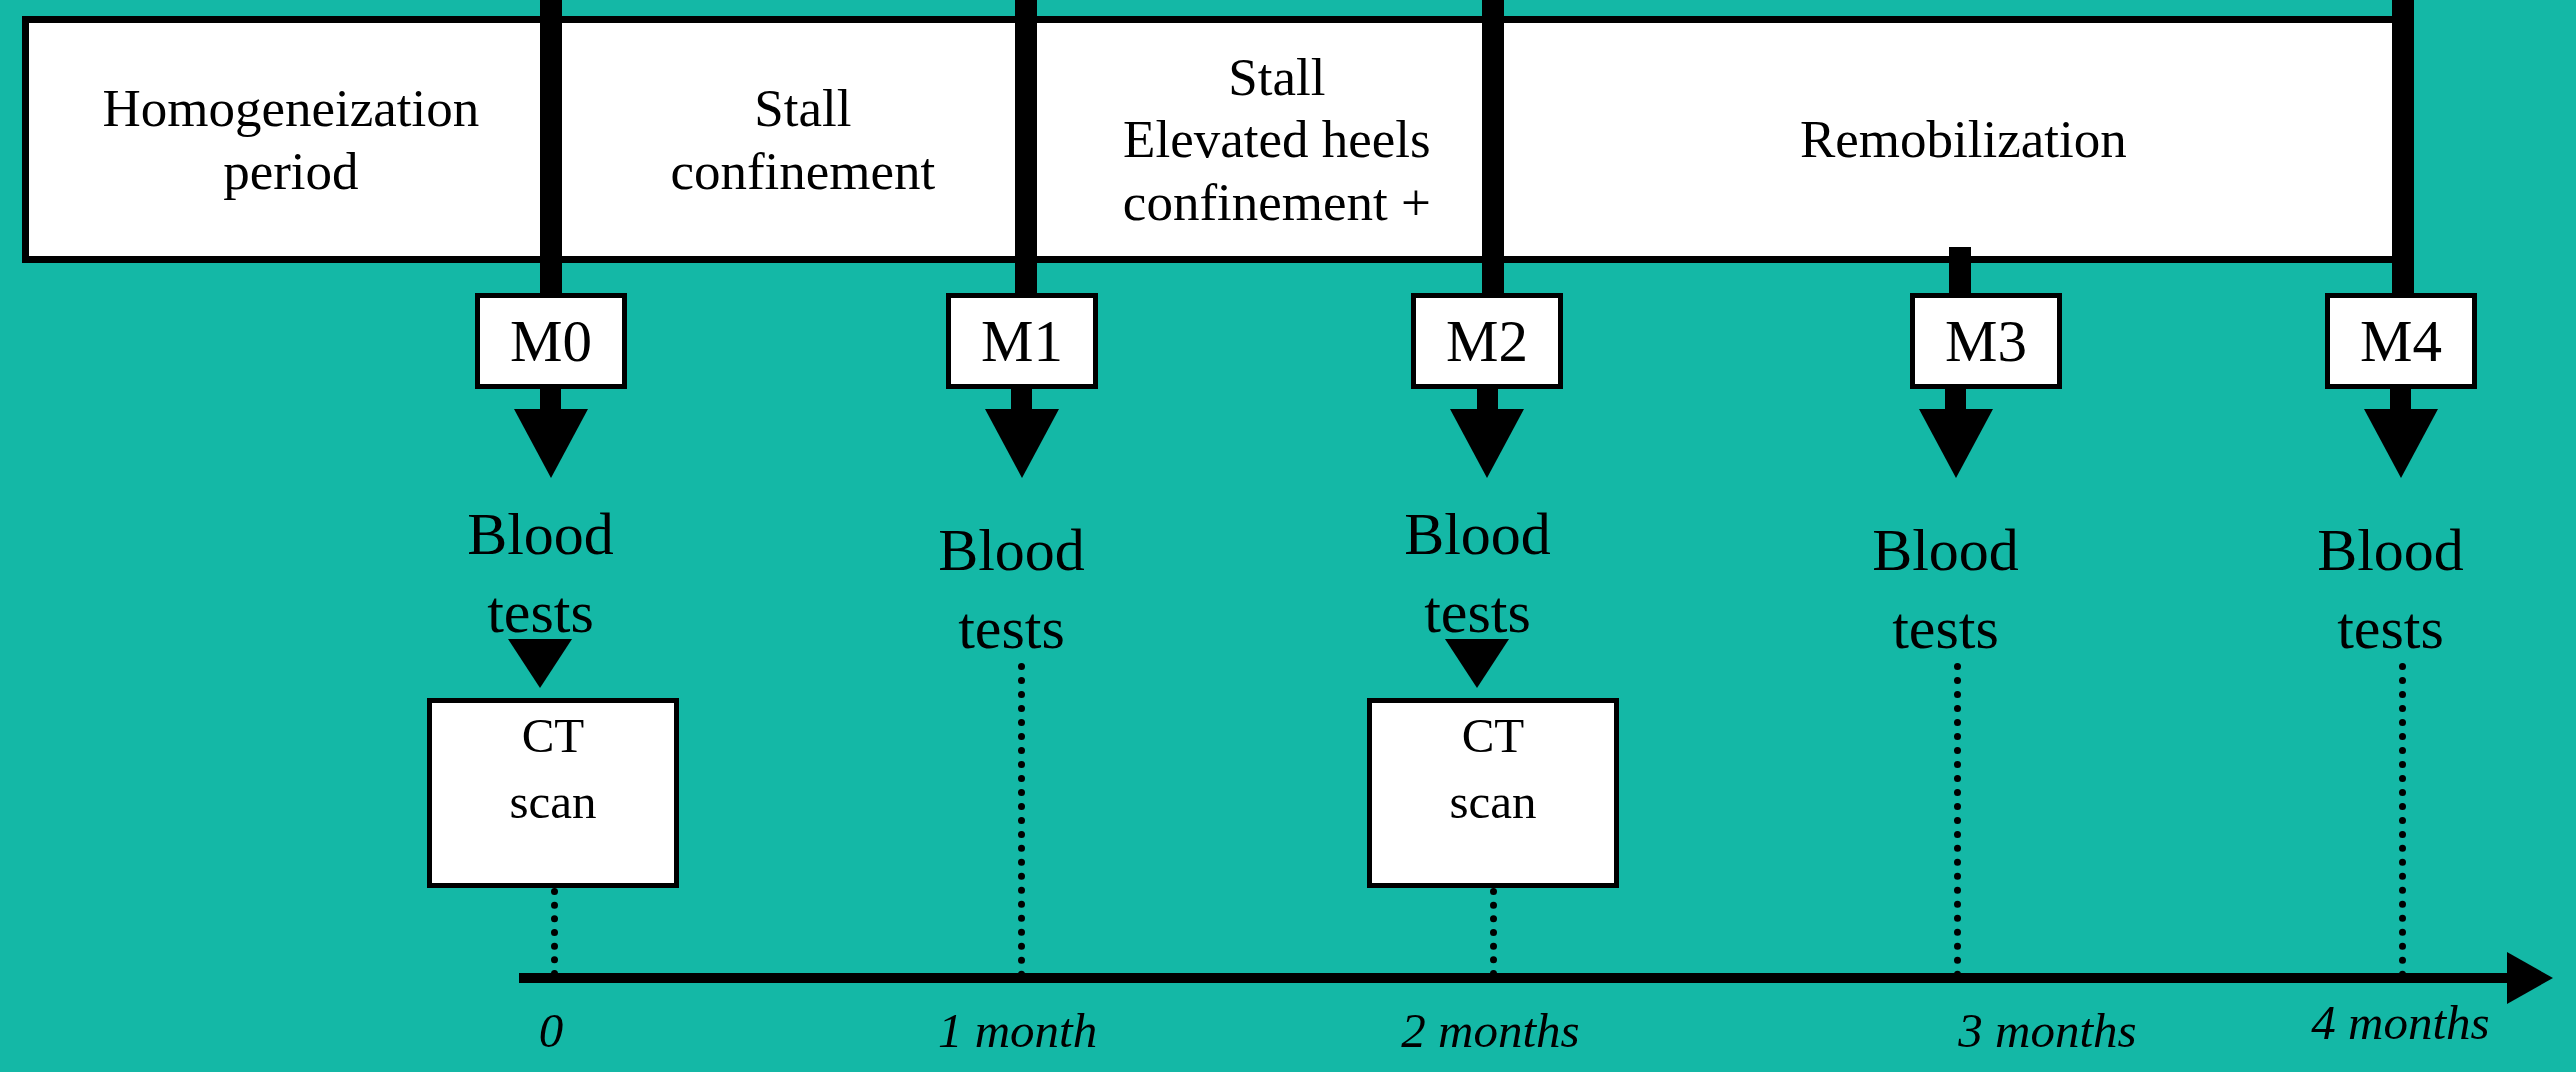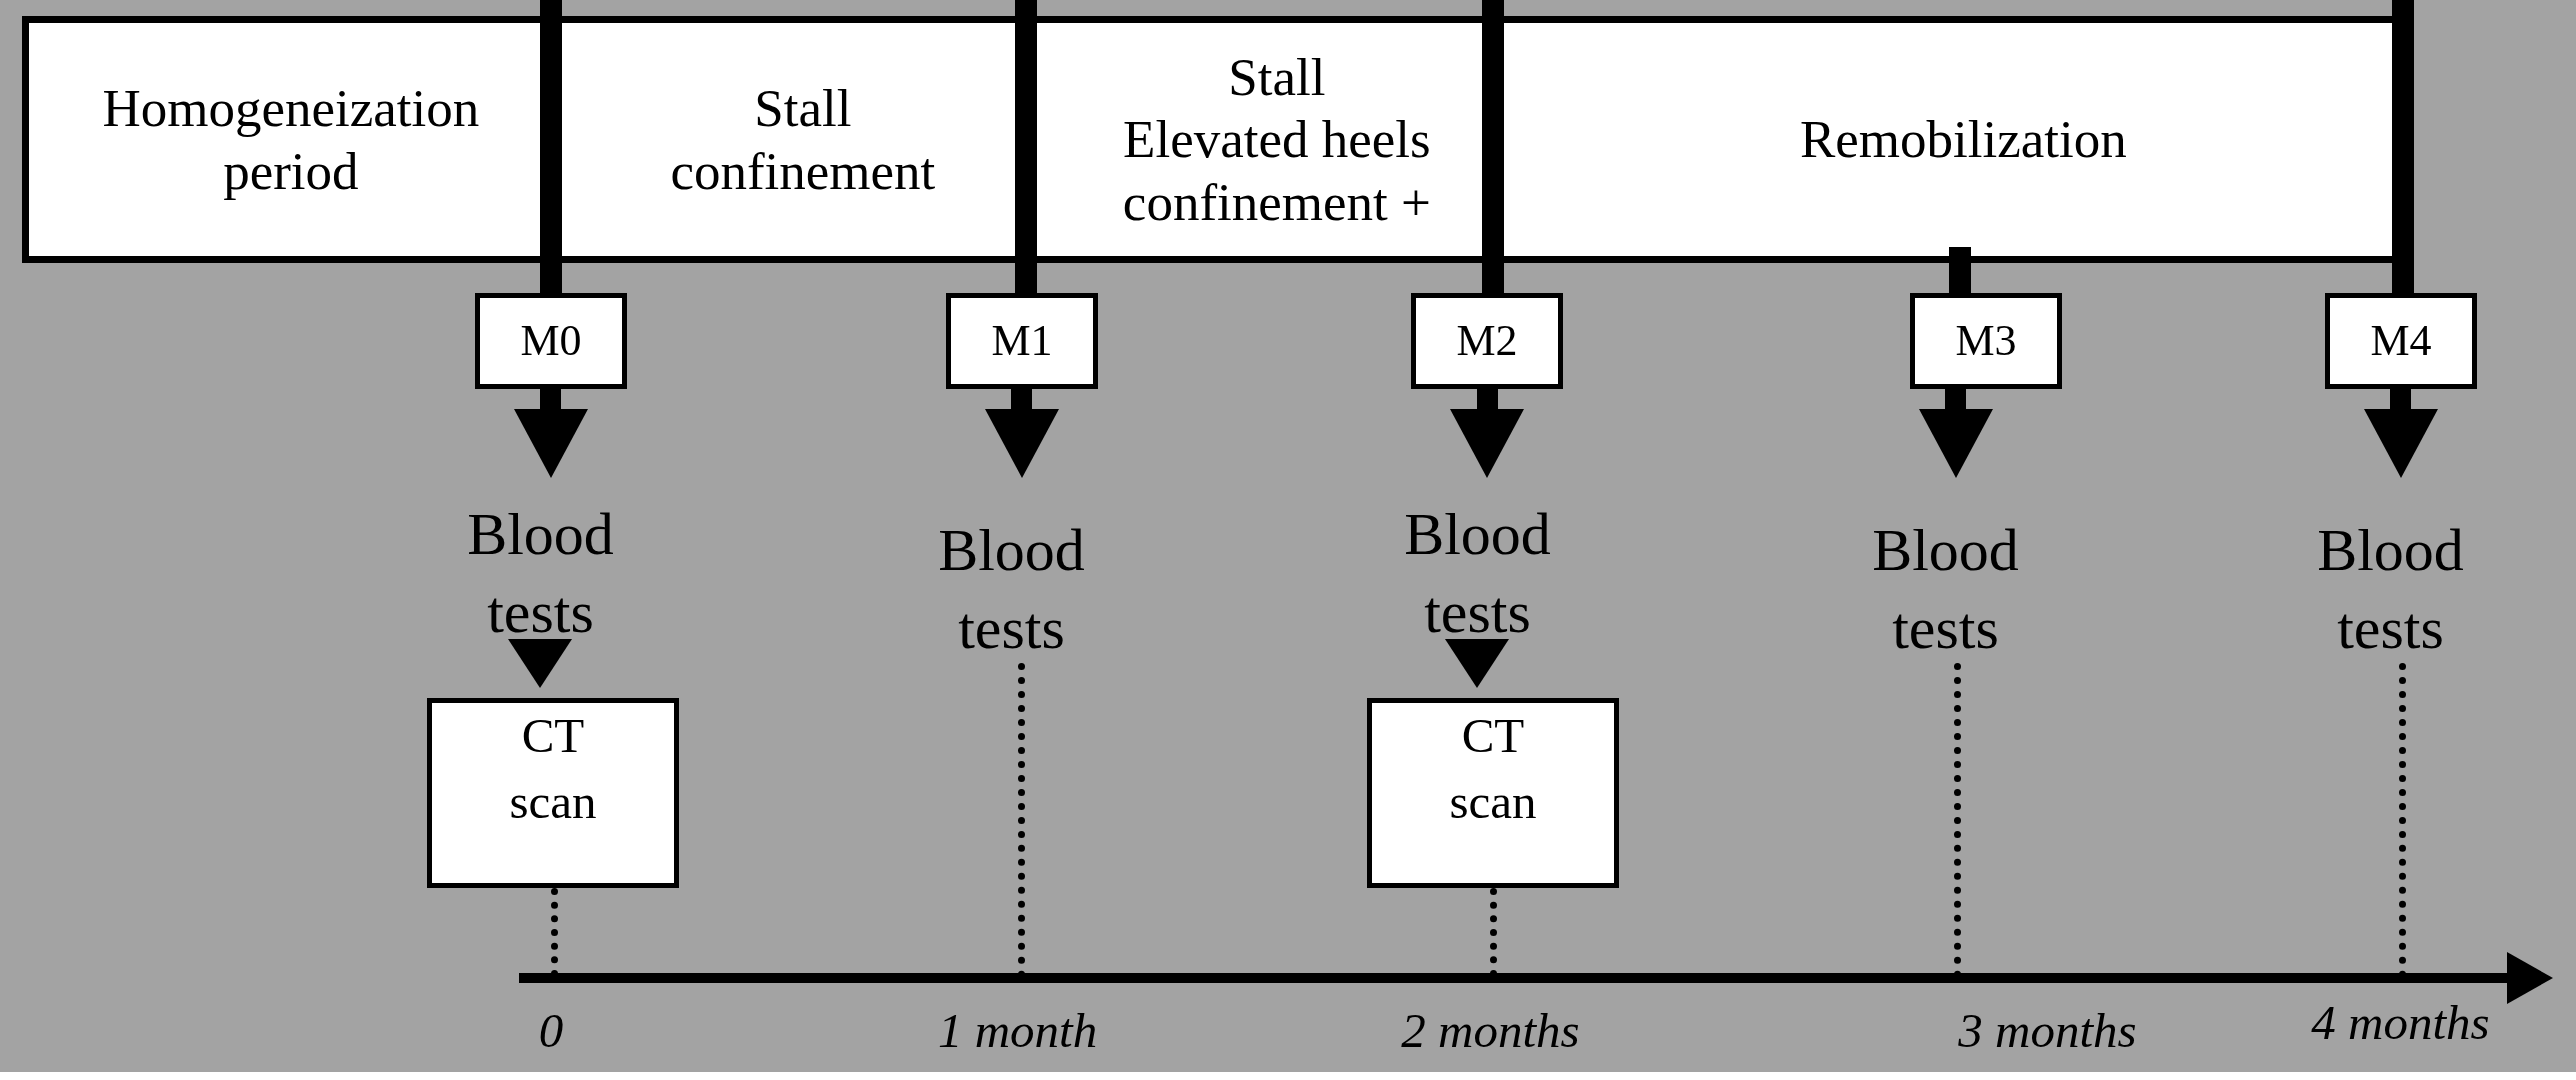--- a/index.html
+++ b/index.html
@@ -1,19 +1,19 @@
 <!DOCTYPE html>
 <html style="font-size:12.8px"><head>
 <meta charset="utf-8">
 <style>
   html,body{margin:0;padding:0;background:#ffffff;}
   #stage{
     position:relative;
     width:2576px;height:1072px;
-    background:#a3a3a3;
+    background:#14b8a6;
     font-family:"Liberation Serif","DejaVu Serif",serif;
     color:#000000;
     overflow:hidden;
   }
 
   
   .phase-band{
     position:absolute;
     left:22.4px;top:16px;
     width:2392px;height:247px;
@@ -41,21 +41,21 @@
     z-index:6;
   }
 
   
   .mbox{
     position:absolute;
     box-sizing:border-box;
     border:5.6px solid #000;
     background:#fff;
     display:flex;align-items:center;justify-content:center;
-    font-size:44px;
+    font-size:59px;
     line-height:1;
     z-index:8;
   }
 
   
   .arrow-stem{
     position:absolute;
     width:21px;
     background:#000;
     z-index:5;

